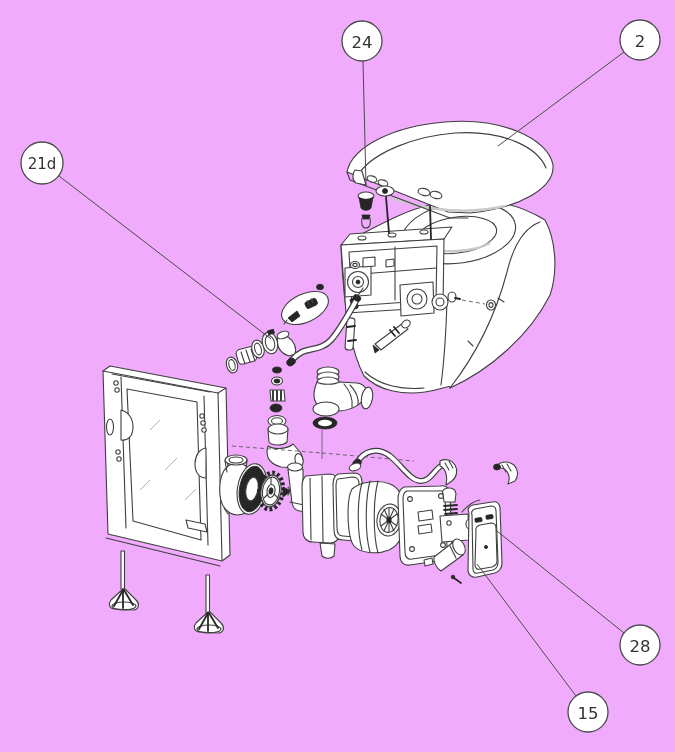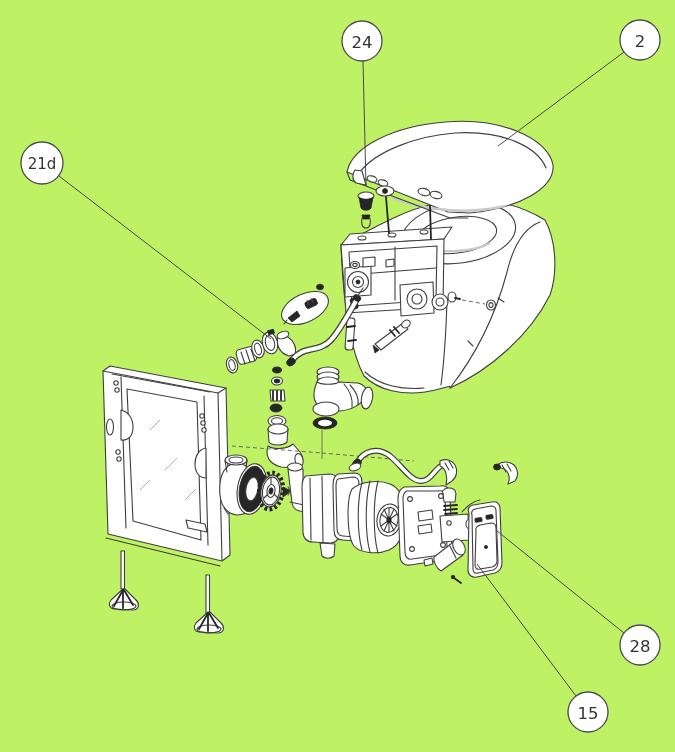--- a/index.html
+++ b/index.html
@@ -1,20 +1,20 @@
 <!DOCTYPE html>
 <html><head>
 <meta charset="utf-8">
 <title>Exploded Parts Diagram</title>
 <style>
   html,body{margin:0;padding:0;background:#ffffff;}
   .canvas{
     position:relative;
     width:675px;height:752px;
-    background:#bef264;
+    background:#f0abfc;
     overflow:hidden;
     font-family:"DejaVu Sans","Liberation Sans",sans-serif;
   }
   svg{display:block;}
   .ln{stroke:#3f3f3f;stroke-width:1.1;fill:none;stroke-linecap:round;stroke-linejoin:round;}
   .lnw{stroke:#3f3f3f;stroke-width:1.1;fill:#ffffff;stroke-linejoin:round;}
   .lnthin{stroke:#555;stroke-width:.8;fill:none;}
   .dk{fill:#262626;stroke:#262626;stroke-width:.8;}
   .dkln{stroke:#262626;stroke-width:1.8;fill:none;stroke-linecap:round;}
   .shade{stroke:#c9c9c9;stroke-width:2.4;fill:none;}

